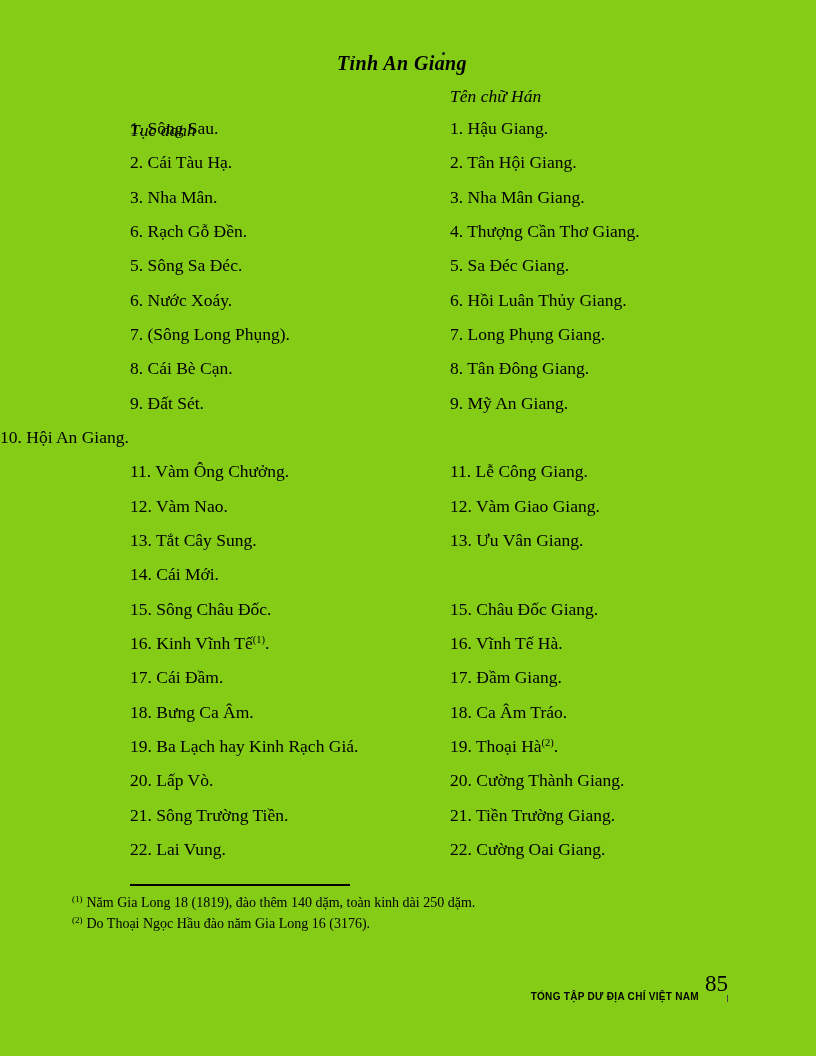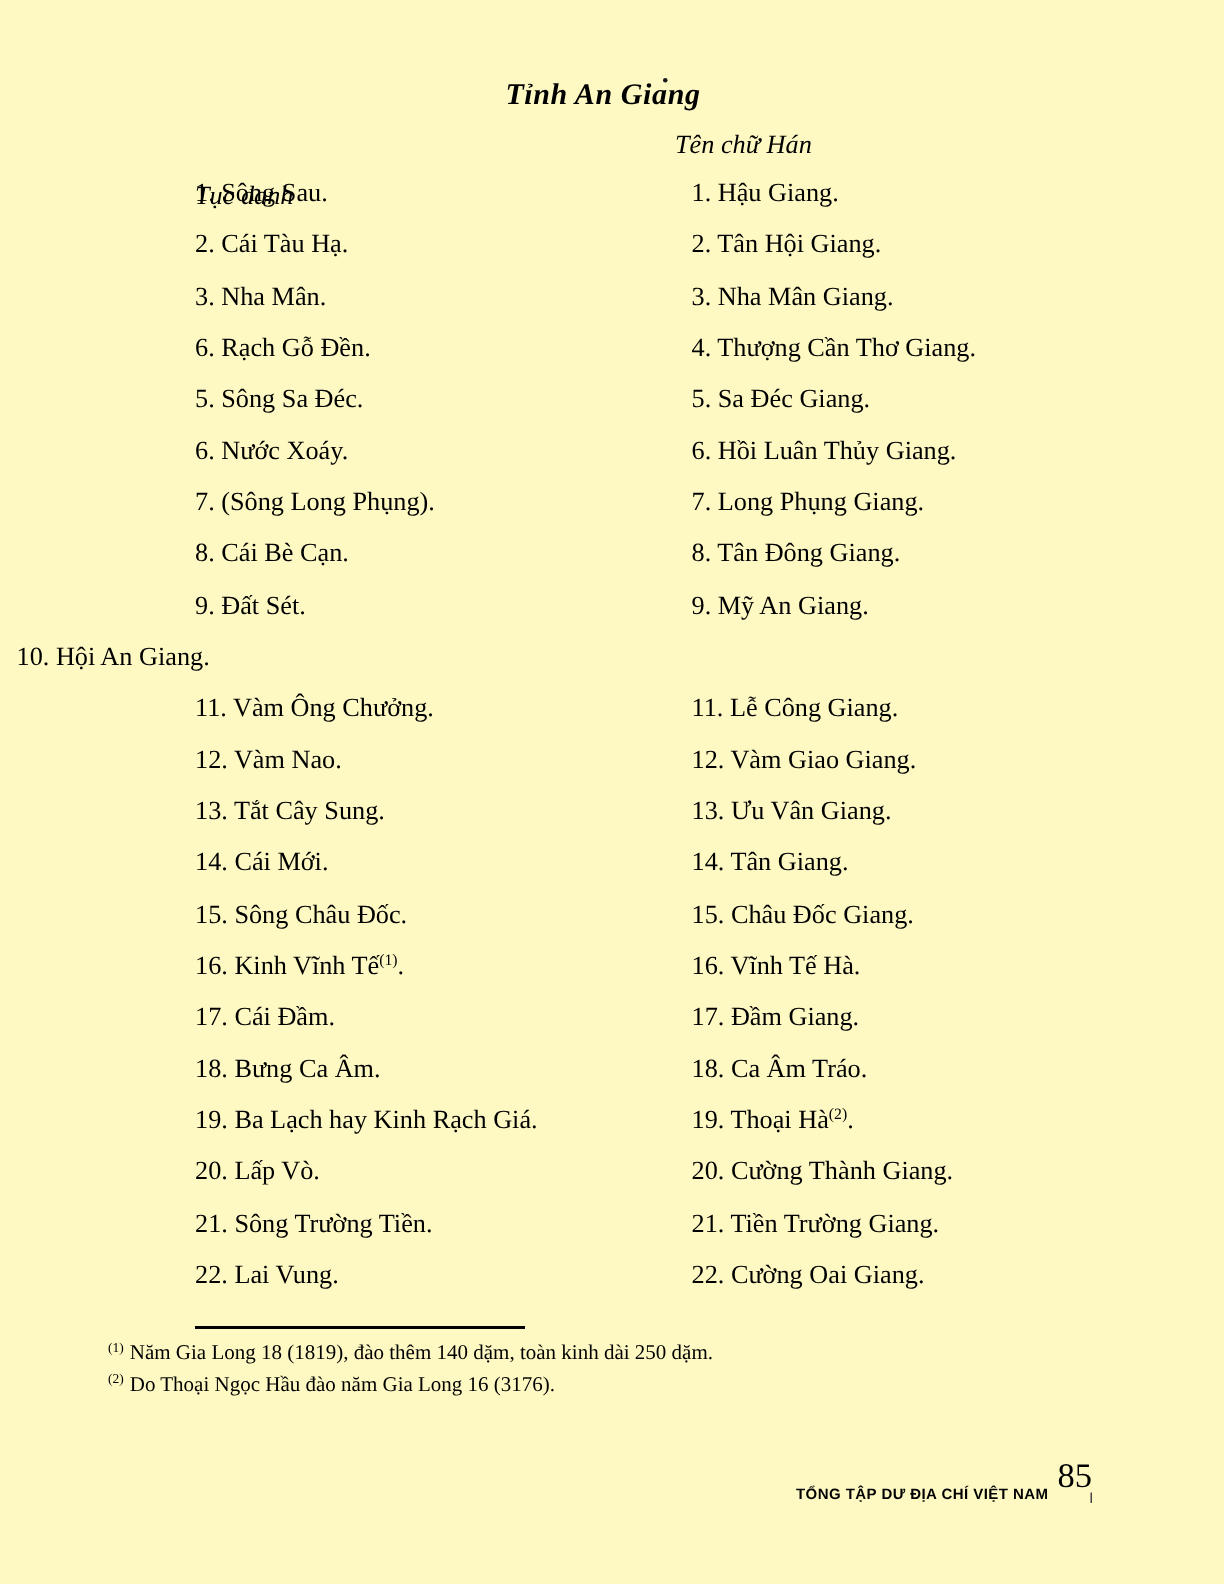--- a/index.html
+++ b/index.html
@@ -4,21 +4,21 @@
 <style>
   html, body {
     margin: 0;
     padding: 0;
     background: #ffffff;
   }
   .page {
     position: relative;
     width: 816px;
     height: 1056px;
-    background: #fef9c3;
+    background: #84cc16;
     color: #000000;
     font-family: "Liberation Serif", "DejaVu Serif", serif;
     overflow: hidden;
   }
   .artifact-dot {
     position: absolute;
     left: 442px;
     top: 52px;
     width: 3px;
     height: 3px;
@@ -59,21 +59,21 @@
     height: 34.33px;
     line-height: 34.33px;
     font-size: 17.5px;
     white-space: nowrap;
   }
   .cell.left {
     margin-left: 130px;
     width: 320px;
     flex: 0 0 320px;
   }
-  .cell.right { flex: 1; margin-left: 11px; }
+  .cell.right { flex: 1; }
   sup.fn-ref {
     font-size: 10.5px;
     line-height: 0;
     vertical-align: 6px;
   }
   .footnote-rule {
     position: absolute;
     top: 884px;
     left: 130px;
     width: 220px;
@@ -179,21 +179,20 @@
     <div class="row">
       <span class="cell left">12. Vàm Nao.</span>
       <span class="cell right">12. Vàm Giao Giang.</span>
     </div>
     <div class="row">
       <span class="cell left">13. Tắt Cây Sung.</span>
       <span class="cell right">13. Ưu Vân Giang.</span>
     </div>
     <div class="row">
       <span class="cell left">14. Cái Mới.</span>
-      <span class="cell right">14. Tân Giang.</span>
     </div>
     <div class="row">
       <span class="cell left">15. Sông Châu Đốc.</span>
       <span class="cell right">15. Châu Đốc Giang.</span>
     </div>
     <div class="row">
       <span class="cell left"><span>16. Kinh Vĩnh Tế</span><sup class="fn-ref">(1)</sup><span>.</span></span>
       <span class="cell right">16. Vĩnh Tế Hà.</span>
     </div>
     <div class="row">

